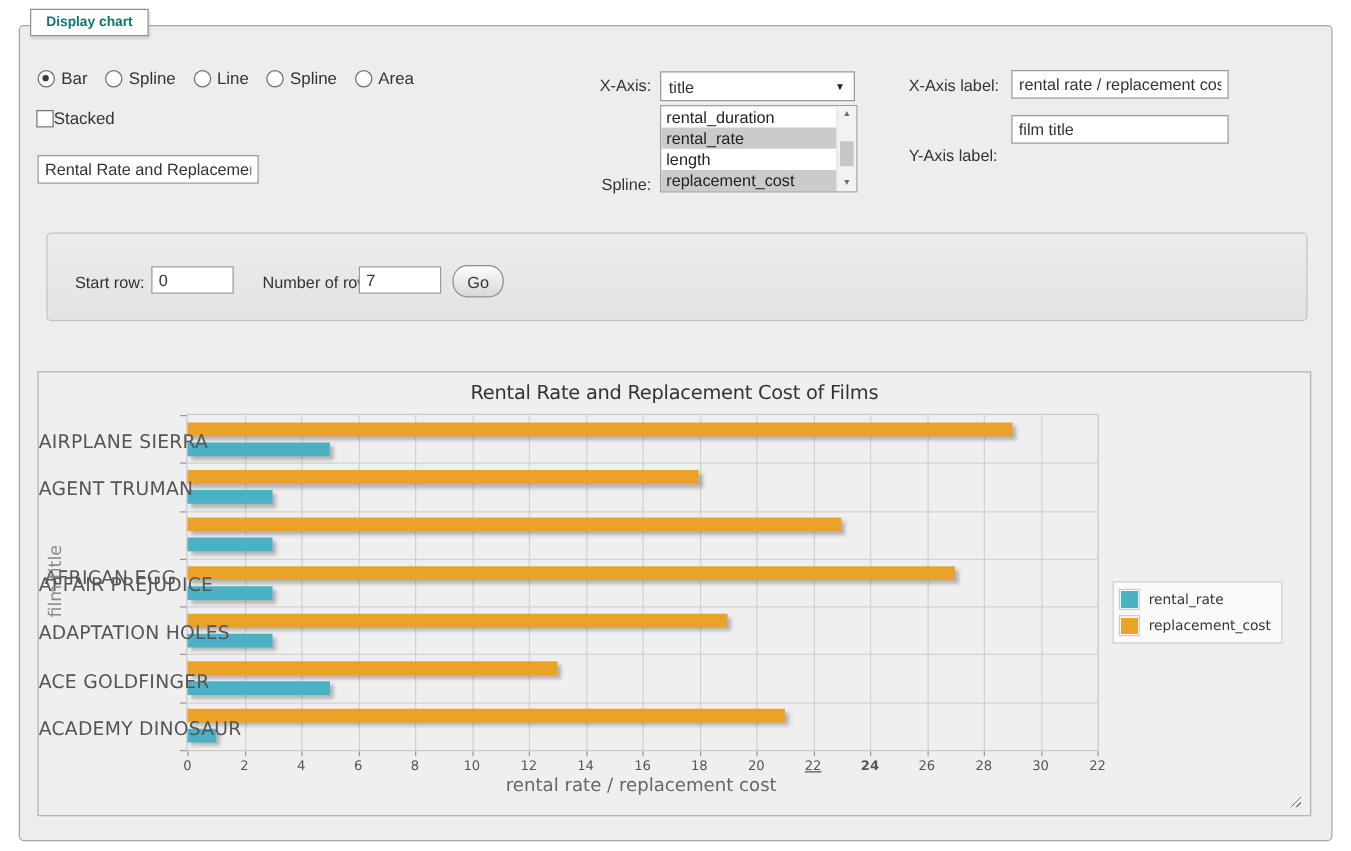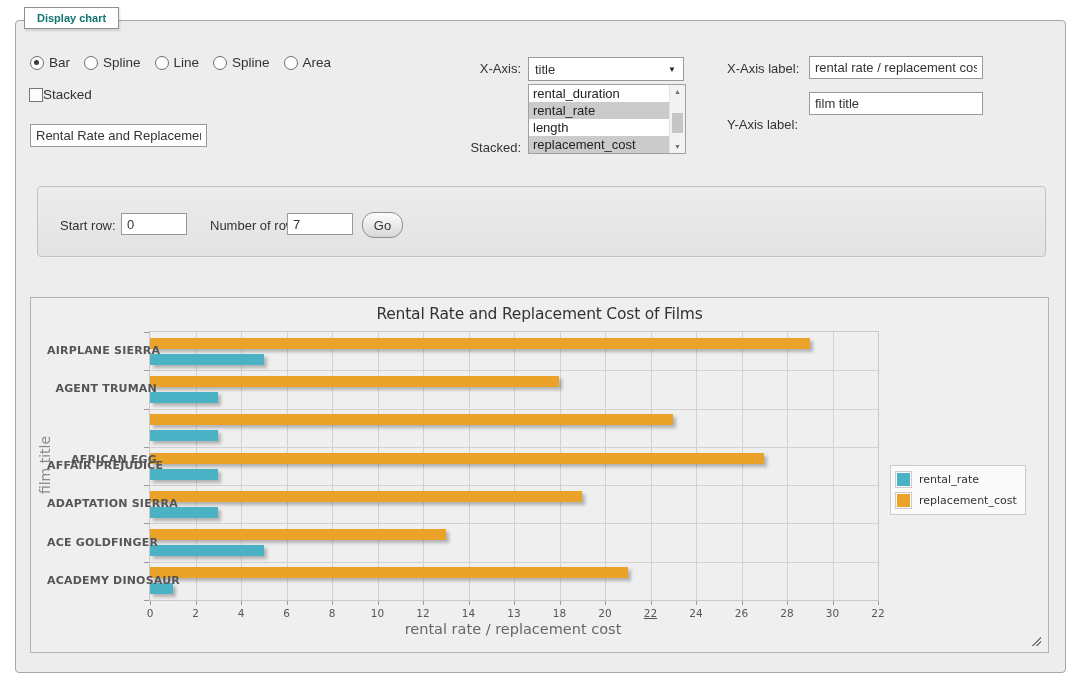--- a/index.html
+++ b/index.html
@@ -60,22 +60,22 @@
   
   #chart-panel{position:absolute;left:30px;top:297px;width:1017px;height:354px;background:#efefef;
                border:1px solid #b3b3b3;box-sizing:content-box;
                font-family:"DejaVu Sans",sans-serif;}
   #chart-title{position:absolute;top:7px;left:0;width:100%;text-align:center;font-size:15.5px;
                color:#333;letter-spacing:-0.2px;}
   #plot{position:absolute;left:118px;top:33px;width:728px;height:268px;border:1px solid #c9c9c9;}
   .vgrid{position:absolute;top:0;bottom:0;width:1px;background:#d2d2d2;}
   .hgrid{position:absolute;left:0;right:0;height:1px;background:#d2d2d2;}
   .bar{position:absolute;left:0;height:11px;box-shadow:3px 3px 3px rgba(70,70,70,0.35);}
-  .cat-label{position:absolute;left:16px;width:110px;text-align:right;font-size:11px;
-             font-weight:bold;color:#555;letter-spacing:0.2px;white-space:nowrap;}
+  .cat-label{position:absolute;left:0;width:110px;text-align:right;font-size:15px;
+             font-weight:normal;color:#555;letter-spacing:0.2px;white-space:nowrap;}
   .xtick-mark{position:absolute;width:1px;height:4px;background:#9a9a9a;top:303px;}
   .ytick-mark{position:absolute;height:1px;width:5px;background:#9a9a9a;left:113px;}
   .xtick-label{position:absolute;transform:translateX(-50%);font-size:10.5px;color:#555;top:309px;}
   .x-axis-title{position:absolute;left:118px;width:728px;top:323px;text-align:center;
                 font-size:14.5px;color:#666;}
   .y-axis-title{position:absolute;left:-41px;top:157px;width:110px;line-height:20px;
                 transform:rotate(-90deg);text-align:center;font-size:14px;color:#8a8a8a;}
   #chart-legend{position:absolute;left:859px;top:167px;background:#fafafa;border:1px solid #ccc;
                 padding:3px 8px 3px 4px;}
   .legend-row{display:flex;align-items:center;gap:7px;height:21px;}
@@ -123,21 +123,21 @@
   </div>
 
   <input class="ti" style="left: 30px; top: 124px; width: 177px; height: 23px;" value="Rental Rate and Replacement Cost of Films">
 
   <div class="ctl-label" style="left:469px;top:61px;width:52px;text-align:right;">X-Axis:</div>
   <div class="select-box">
     <span>title</span>
     <span class="select-arrow">▼</span>
   </div>
 
-  <div class="ctl-label" style="left:469px;top:140px;width:52px;text-align:right;">Stacked:</div>
+  <div class="ctl-label" style="left:469px;top:140px;width:52px;text-align:right;">Spline:</div>
   <div class="listbox">
     <div class="listbox-options" id="series-options">
         <div class="lb-option">rental_duration</div>
         <div class="lb-option sel">rental_rate</div>
         <div class="lb-option">length</div>
         <div class="lb-option sel">replacement_cost</div>
       </div>
     <div class="lb-scrollbar">
       <div class="sb-btn up">▲</div>
       <div class="sb-thumb"></div>
@@ -194,49 +194,49 @@
         <div class="bar" style="top: 197.071px; width: 295.522px; background: rgb(234, 162, 40);"></div>
         <div class="bar" style="top: 213.071px; width: 113.522px; background: rgb(75, 178, 197);"></div>
         <div class="bar" style="top: 235.357px; width: 477.522px; background: rgb(234, 162, 40);"></div>
         <div class="bar" style="top: 251.357px; width: 22.5225px; background: rgb(75, 178, 197);"></div>
       </div>
     <div id="chart-decor">
         <div class="cat-label" style="top: 46.1429px;">AIRPLANE SIERRA</div>
         <div class="cat-label" style="top: 84.4286px;">AGENT TRUMAN</div>
         <div class="cat-label" style="top: 122.714px; margin-top: 32px;">AFRICAN EGG</div>
         <div class="cat-label" style="top: 161px;">AFFAIR PREJUDICE</div>
-        <div class="cat-label" style="top: 199.286px;">ADAPTATION SIERRA</div>
+        <div class="cat-label" style="top: 199.286px;">ADAPTATION HOLES</div>
         <div class="cat-label" style="top: 237.571px;">ACE GOLDFINGER</div>
         <div class="cat-label" style="top: 275.857px;">ACADEMY DINOSAUR</div>
         <div class="xtick-mark" style="left: 119px;"></div>
         <div class="xtick-label" style="left: 119px;">0</div>
         <div class="xtick-mark" style="left: 164.5px;"></div>
         <div class="xtick-label" style="left: 164.5px;">2</div>
         <div class="xtick-mark" style="left: 210px;"></div>
         <div class="xtick-label" style="left: 210px;">4</div>
         <div class="xtick-mark" style="left: 255.5px;"></div>
         <div class="xtick-label" style="left: 255.5px;">6</div>
         <div class="xtick-mark" style="left: 301px;"></div>
         <div class="xtick-label" style="left: 301px;">8</div>
         <div class="xtick-mark" style="left: 346.5px;"></div>
         <div class="xtick-label" style="left: 346.5px;">10</div>
         <div class="xtick-mark" style="left: 392px;"></div>
         <div class="xtick-label" style="left: 392px;">12</div>
         <div class="xtick-mark" style="left: 437.5px;"></div>
         <div class="xtick-label" style="left: 437.5px;">14</div>
         <div class="xtick-mark" style="left: 483px;"></div>
-        <div class="xtick-label" style="left: 483px;">13</div>
+        <div class="xtick-label" style="left: 483px;">16</div>
         <div class="xtick-mark" style="left: 528.5px;"></div>
         <div class="xtick-label" style="left: 528.5px;">18</div>
         <div class="xtick-mark" style="left: 574px;"></div>
         <div class="xtick-label" style="left: 574px;">20</div>
         <div class="xtick-mark" style="left: 619.5px;"></div>
         <div class="xtick-label" style="left: 619.5px; text-decoration: underline;">22</div>
         <div class="xtick-mark" style="left: 665px;"></div>
-        <div class="xtick-label" style="left: 665px;">24</div>
+        <div class="xtick-label" style="left: 665px; font-weight: bold;">24</div>
         <div class="xtick-mark" style="left: 710.5px;"></div>
         <div class="xtick-label" style="left: 710.5px;">26</div>
         <div class="xtick-mark" style="left: 756px;"></div>
         <div class="xtick-label" style="left: 756px;">28</div>
         <div class="xtick-mark" style="left: 801.5px;"></div>
         <div class="xtick-label" style="left: 801.5px;">30</div>
         <div class="xtick-mark" style="left: 847px;"></div>
         <div class="xtick-label" style="left: 847px;">22</div>
         <div class="ytick-mark" style="top: 34px;"></div>
         <div class="ytick-mark" style="top: 72.2857px;"></div>

